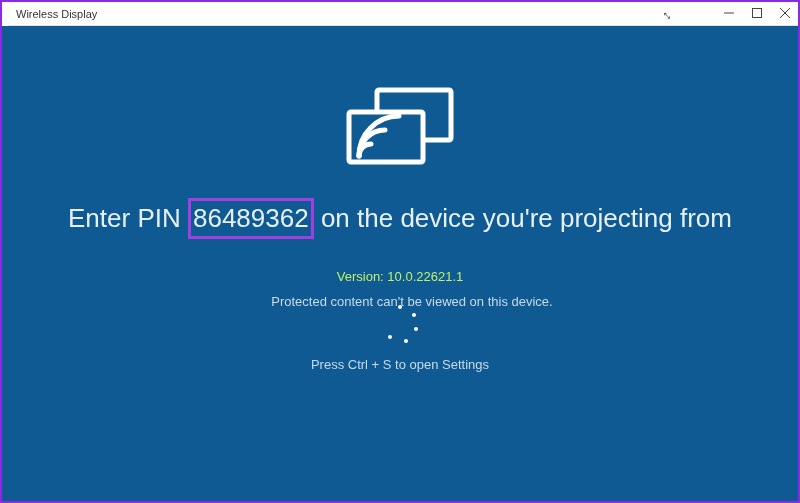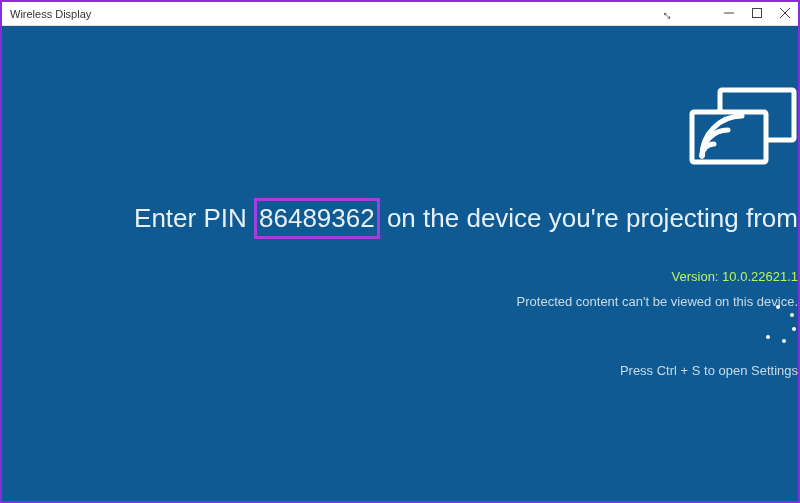--- a/index.html
+++ b/index.html
@@ -17,20 +17,21 @@
     }
     .titlebar {
       height: 24px;
       background: #ffffff;
       display: flex;
       align-items: center;
       padding: 8px 8px;
       font-size: 11px;
       color: #333;
       border-bottom: 1px solid #e0e0e0;
+      margin-left: 6px;
     }
     .titlebar-title {
       flex: 1;
     }
     .titlebar-controls {
       display: flex;
       align-items: center;
       gap: 18px;
     }
     .titlebar-icon {
@@ -45,21 +46,21 @@
       font-size: 14px;
       margin-right: 30px;
     }
     .content {
       width: 100%;
       height: calc(100% - 24px);
       background: #0f5a92;
       color: #ffffff;
       display: flex;
       flex-direction: column;
-      align-items: flex-end;
+      align-items: center;
       padding-top: 60px;
     }
     .cast-icon {
       margin-bottom: 28px;
     }
     .main-text {
       font-size: 26px;
       font-weight: 300;
       text-align: center;
       line-height: 1.35;
@@ -97,21 +98,21 @@
       position: absolute;
       width: 4px;
       height: 4px;
       border-radius: 50%;
       background: #ffffff;
     }
     .hint-text {
       font-size: 13px;
       color: #c8dae8;
       font-weight: 300;
-      margin-top: 12px;
+      margin-top: 6px;
     }
   </style>
 </head>
 <body>
 
 <div class="titlebar">
   <span class="titlebar-title">Wireless Display</span>
   <div class="titlebar-controls">
     <span class="titlebar-icon titlebar-diagonal">↔</span>
     <span class="titlebar-icon">

